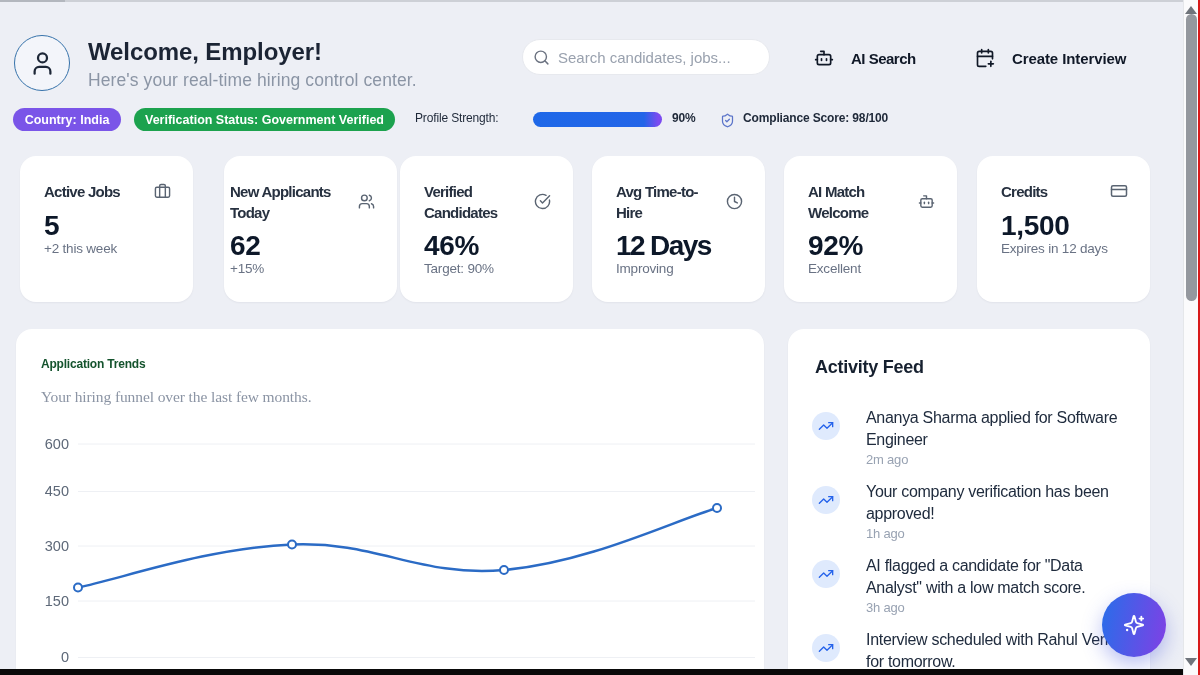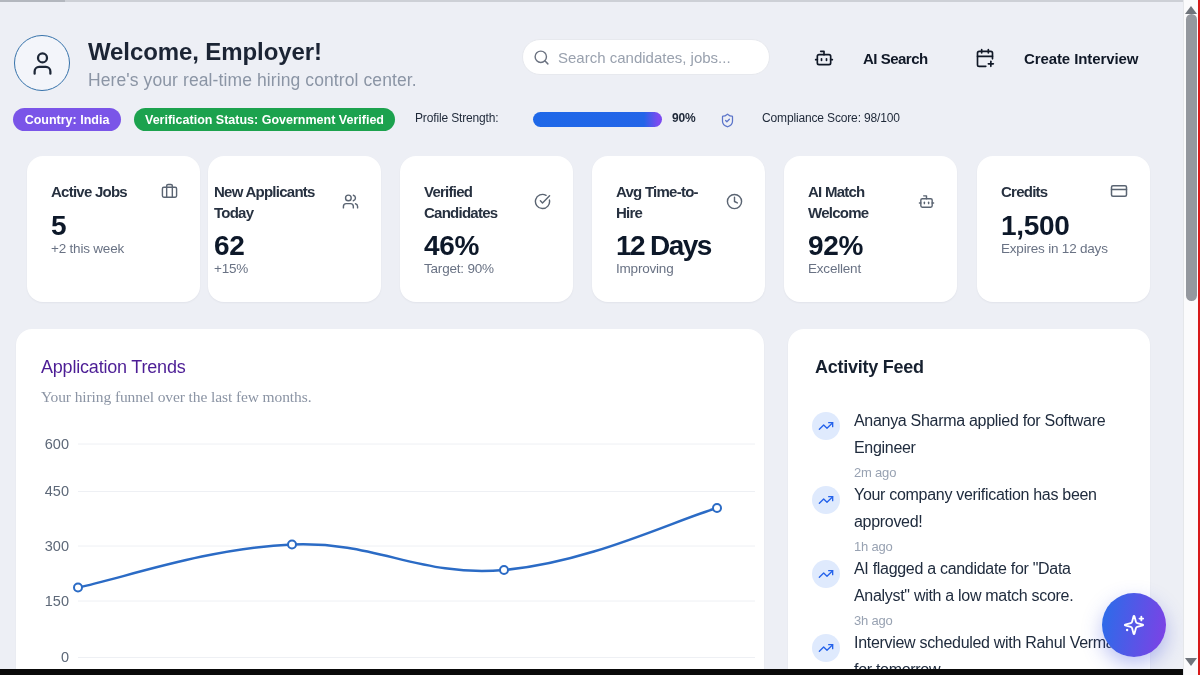--- a/index.html
+++ b/index.html
@@ -7,37 +7,37 @@
   body { font-family:"Liberation Sans", sans-serif; background:#edeff5; position:relative; }
   .abs { position:absolute; }
   svg { display:block; }
   
   .avatar { left:14px; top:35px; width:56px; height:56px; border:1.5px solid #3773ab; border-radius:50%; background:#f3f5fa; display:flex; align-items:center; justify-content:center; }
   .h1 { left:88px; top:38px; font-size:24px; font-weight:700; color:#1b2434; letter-spacing:-0.1px; }
   .hsub { left:88px; top:70px; font-size:17.5px; letter-spacing:0.1px; color:#8b95a5; }
   .search { left:522px; top:39px; width:248px; height:36px; border-radius:18px; background:#fff; border:1px solid #e7e9ee; display:flex; align-items:center; }
   .search svg { margin-left:10px; }
   .search span { margin-left:8px; font-size:15px; color:#99a1ae; }
-  .hbtn { display:flex; align-items:center; gap:29px; font-size:15px; letter-spacing:-0.1px; font-weight:700; color:#101827; }
+  .hbtn { display:flex; align-items:center; gap:17px; font-size:15px; letter-spacing:-0.1px; font-weight:700; color:#101827; }
   
   .pill { height:23px; border-radius:11.5px; color:#fff; font-size:12.5px; font-weight:700; display:flex; align-items:center; justify-content:center; }
   .blabel { font-size:12px; letter-spacing:-0.15px; color:#1e2838; }
   .pbar { left:533px; top:112px; width:129px; height:15px; border-radius:8px; background:linear-gradient(90deg,#1e68e8 0%,#2365e8 86%,#7b4bf0 97%); }
   
   .card { background:#fff; border-radius:16px; box-shadow:0 1px 2px rgba(16,24,40,.05); }
   .scard { top:156px; width:173px; height:146px; padding:26px 22px 0 24px; }
   .trow { display:flex; justify-content:space-between; align-items:center; }
   .ttl { font-size:15px; line-height:20.5px; letter-spacing:-0.75px; font-weight:700; color:#273140; }
   .ticon { flex:0 0 auto; color:#5a6472; margin-top:-2px; }
   .val { margin-top:11px; font-size:28px; line-height:24px; font-weight:700; color:#0d1829; letter-spacing:-0.3px; }
   .ssub { margin-top:3px; font-size:13.5px; letter-spacing:-0.2px; color:#697284; }
   
   .feeditem { position:absolute; left:24px; }
   .fic { width:28px; height:28px; border-radius:50%; background:#dfeafd; display:flex; align-items:center; justify-content:center; }
-  .fmsg { position:absolute; left:42px; top:-5px; width:272px; font-size:16px; letter-spacing:-0.3px; line-height:27px; color:#202c3e; }
+  .fmsg { position:absolute; left:54px; top:-5px; width:272px; font-size:16px; letter-spacing:-0.3px; line-height:22px; color:#202c3e; }
   .ftime { font-size:13px; letter-spacing:-0.2px; color:#98a2b2; margin-top:-2px; }
 </style>
 </head>
 <body>
 
 <div class="abs" style="left:0;top:0;width:1200px;height:2px;background:#cdd0d6;"></div>
 <div class="abs" style="left:0;top:0;width:65px;height:2px;background:#b3b7be;"></div>
 
 <div class="abs avatar">
   <svg width="27" height="27" viewBox="0 0 24 24" fill="none" stroke="#1d2737" stroke-width="2" stroke-linecap="round" stroke-linejoin="round">
@@ -81,36 +81,36 @@
 
 <div class="abs pill" style="left:13px;top:108px;width:108px;background:#7a55e8;">Country: India</div>
 <div class="abs pill" style="left:134px;top:108px;width:261px;background:#1ca24e;">Verification Status: Government Verified</div>
 <div class="abs blabel" style="left:415px;top:111px;font-weight:500;">Profile Strength:</div>
 <div class="abs pbar"></div>
 <div class="abs blabel" style="left:672px;top:111px;font-weight:700;">90%</div>
 <svg class="abs" style="left:720px;top:113px;" width="15" height="15" viewBox="0 0 24 24" fill="none" stroke="#5b74c9" stroke-width="2" stroke-linecap="round" stroke-linejoin="round">
     <path d="M20 13c0 5-3.5 7.5-7.66 8.95a1 1 0 0 1-.67-.01C7.5 20.5 4 18 4 13V6a1 1 0 0 1 1-1c2 0 4.5-1.2 6.24-2.72a1 1 0 0 1 1.52 0C14.51 3.81 17 5 19 5a1 1 0 0 1 1 1z"></path>
     <path d="m9 12 2 2 4-4"></path>
   </svg>
-<div class="abs blabel" style="left:762px;top:111px;font-weight:400;">Compliance Score: 98/100</div>
-
-<div class="abs card scard" style="left:27px;">
+<div class="abs blabel" style="left:743px;top:111px;font-weight:700;">Compliance Score: 98/100</div>
+
+<div class="abs card scard" style="left:20px;">
   <div class="trow">
       <div class="ttl">Active Jobs</div>
       <div class="ticon">
         <svg width="17" height="17" viewBox="0 0 24 24" fill="none" stroke="currentColor" stroke-width="2" stroke-linecap="round" stroke-linejoin="round">
           <path d="M16 20V4a2 2 0 0 0-2-2h-4a2 2 0 0 0-2 2v16"></path>
           <rect width="20" height="14" x="2" y="6" rx="2"></rect>
         </svg>
       </div>
     </div>
   <div class="val">5</div>
   <div class="ssub">+2 this week</div>
 </div>
-<div class="abs card scard" style="left:208px;padding-left:6px;">
+<div class="abs card scard" style="left:224px;padding-left:6px;">
   <div class="trow">
       <div class="ttl">New Applicants Today</div>
       <div class="ticon">
         <svg width="17" height="17" viewBox="0 0 24 24" fill="none" stroke="currentColor" stroke-width="2" stroke-linecap="round" stroke-linejoin="round">
           <path d="M16 21v-2a4 4 0 0 0-4-4H6a4 4 0 0 0-4 4v2"></path>
           <circle cx="9" cy="7" r="4"></circle>
           <path d="M22 21v-2a4 4 0 0 0-3-3.87"></path>
           <path d="M16 3.13a4 4 0 0 1 0 7.75"></path>
         </svg>
       </div>
@@ -169,21 +169,21 @@
           <rect width="20" height="14" x="2" y="5" rx="2"></rect>
           <line x1="2" x2="22" y1="10" y2="10"></line>
         </svg>
       </div>
     </div>
   <div class="val">1,500</div>
   <div class="ssub">Expires in 12 days</div>
 </div>
 
 <div class="abs card" style="left:16px;top:329px;width:748px;height:346px;border-radius:16px 16px 0 0;">
-  <div class="abs" style="left:25px;top:28px;font-size:18px;letter-spacing:-0.2px;font-weight:400;color:#4c1d95;">Application Trends</div>
+  <div class="abs" style="left:25px;top:28px;font-size:12px;letter-spacing:-0.2px;font-weight:700;color:#14532d;">Application Trends</div>
   <div class="abs" style="left:25px;top:59px;font-size:15.5px;letter-spacing:-0.1px;color:#8b94a4;font-family:Liberation Serif, serif;">Your hiring funnel over the last few months.</div>
   <svg class="abs" style="left:0;top:0;" width="748" height="346" viewBox="0 0 748 346">
     <g stroke="#eef0f4" stroke-width="1">
       <line x1="62" y1="115" x2="739" y2="115"></line>
       <line x1="62" y1="162.5" x2="739" y2="162.5"></line>
       <line x1="62" y1="217" x2="739" y2="217"></line>
       <line x1="62" y1="272" x2="739" y2="272"></line>
       <line x1="62" y1="328.5" x2="739" y2="328.5"></line>
     </g>
     <g font-size="14.5" fill="#5d6878" text-anchor="end">

